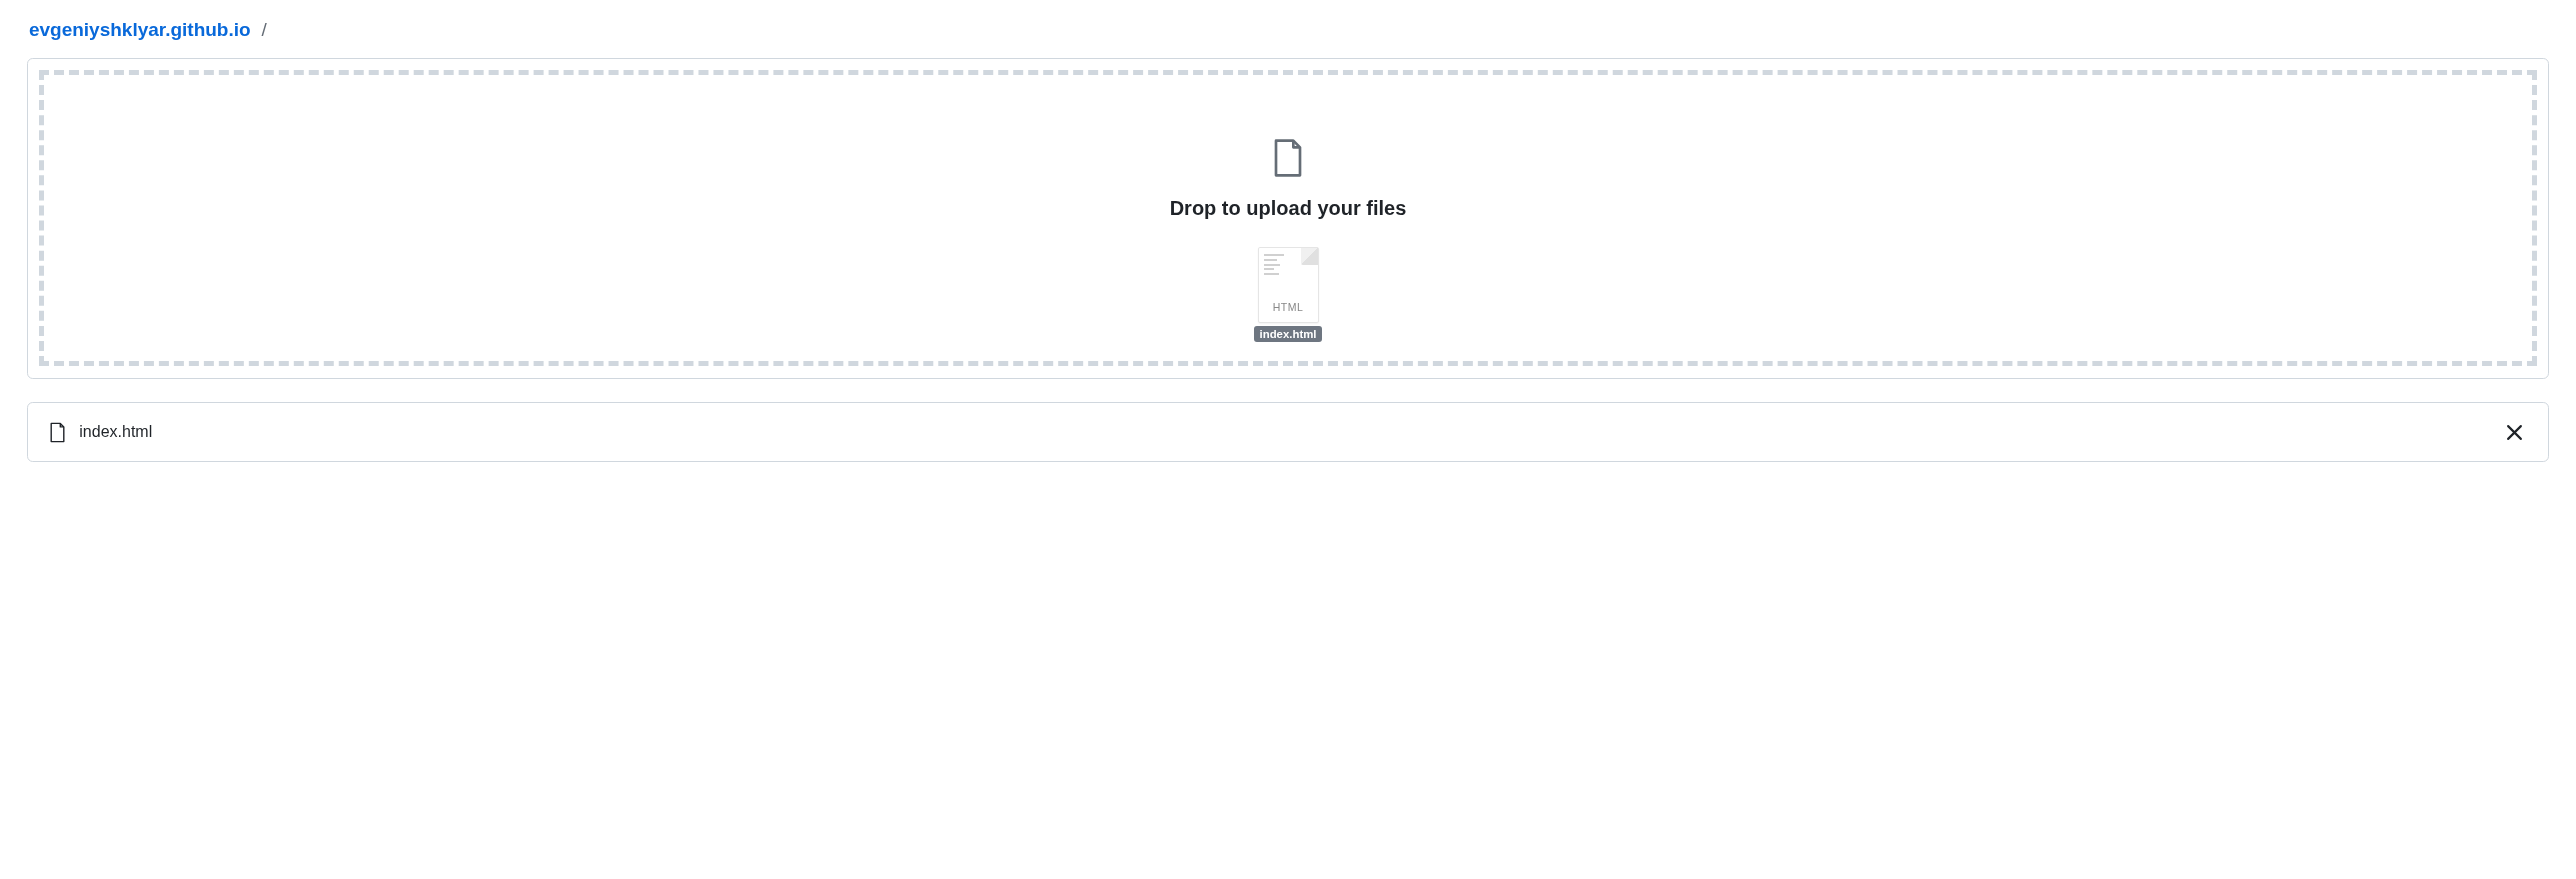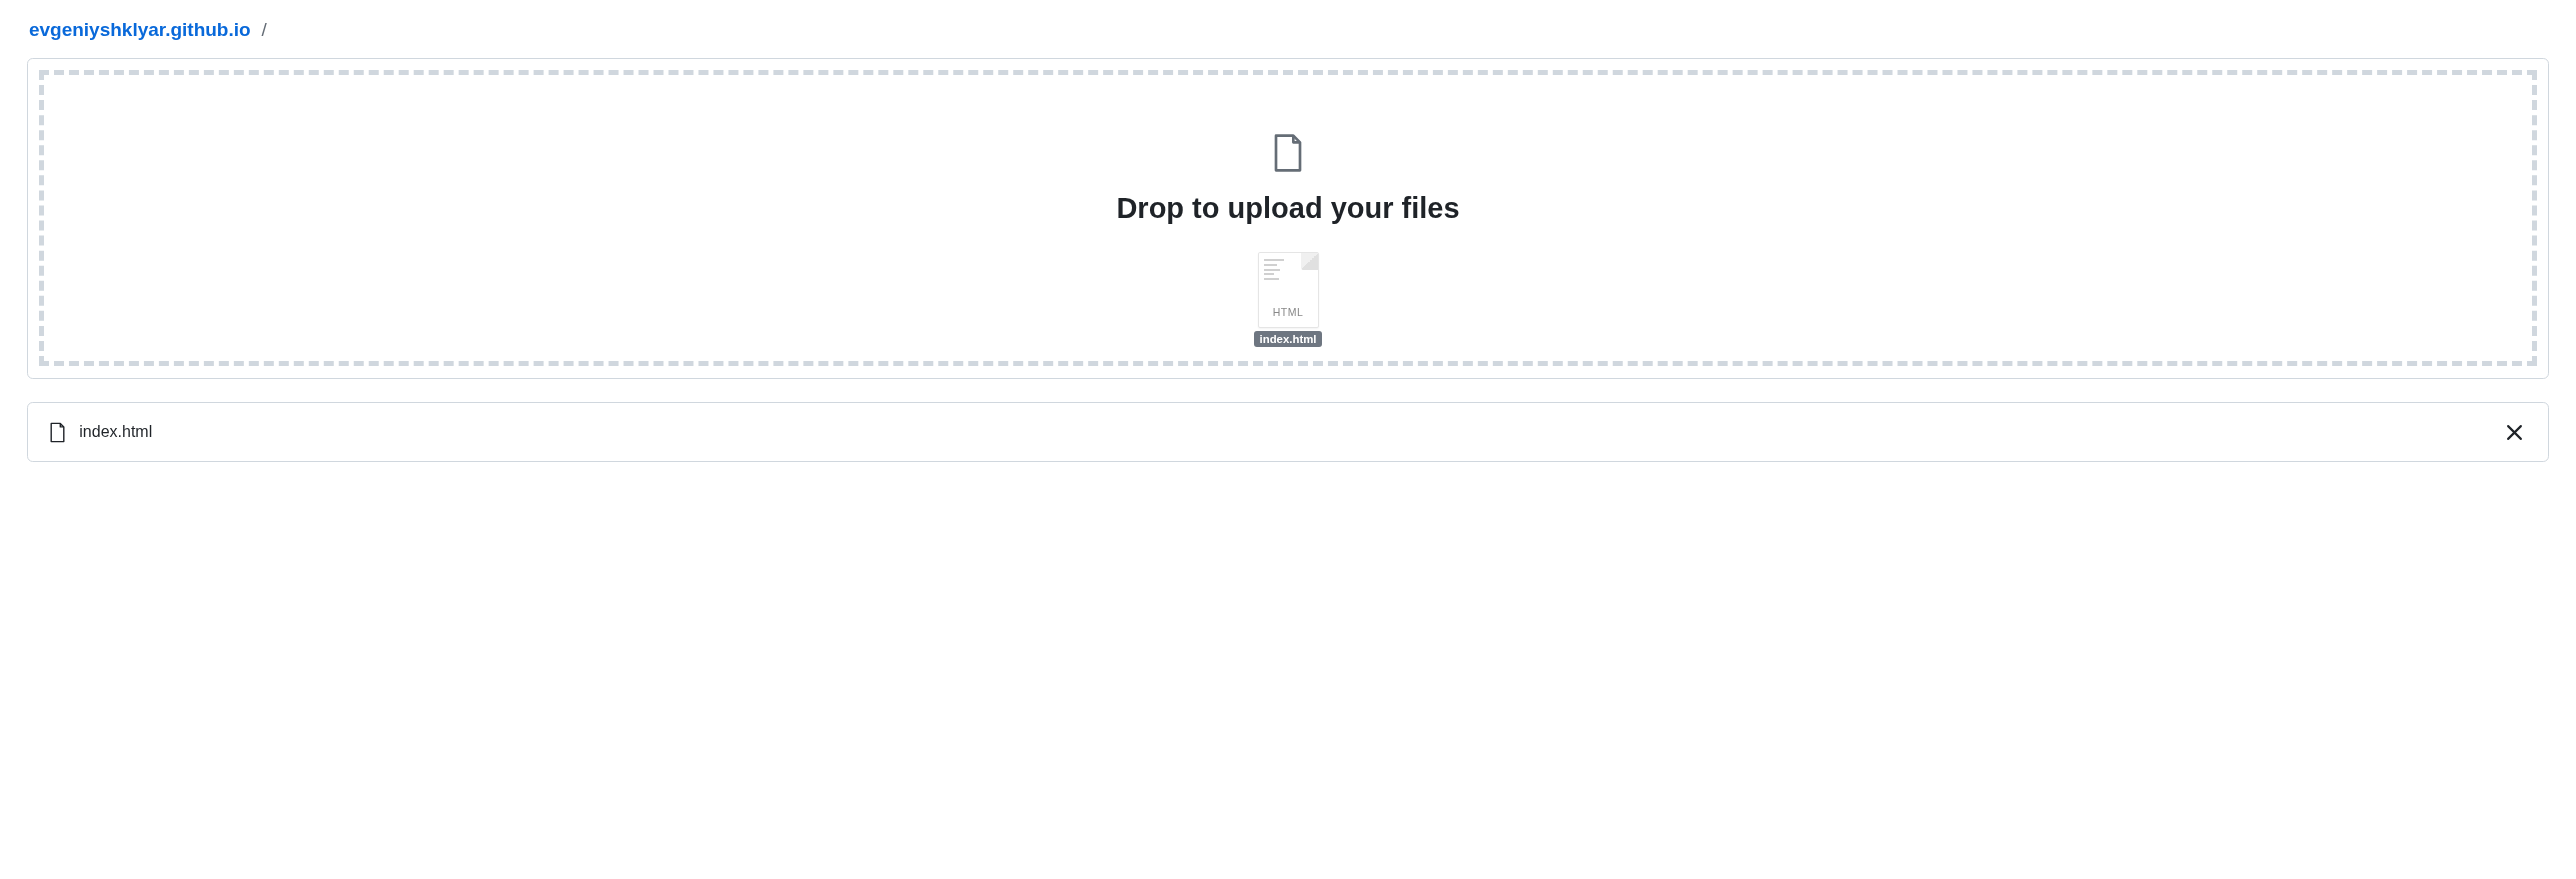--- a/index.html
+++ b/index.html
@@ -46,21 +46,21 @@
       padding: 57px 19px 13.3px 19px;
       min-height: 296px;
       position: relative;
     }
     .file-icon-large {
       width: 32px;
       height: 40px;
       margin-bottom: 19px;
     }
     .dropzone-text {
-      font-size: 29px;
+      font-size: 20px;
       font-weight: 600;
       color: #1f2328;
       margin-bottom: 27px;
     }
     .dragged-file {
       display: flex;
       flex-direction: column;
       align-items: center;
       gap: 2.9px;
     }

